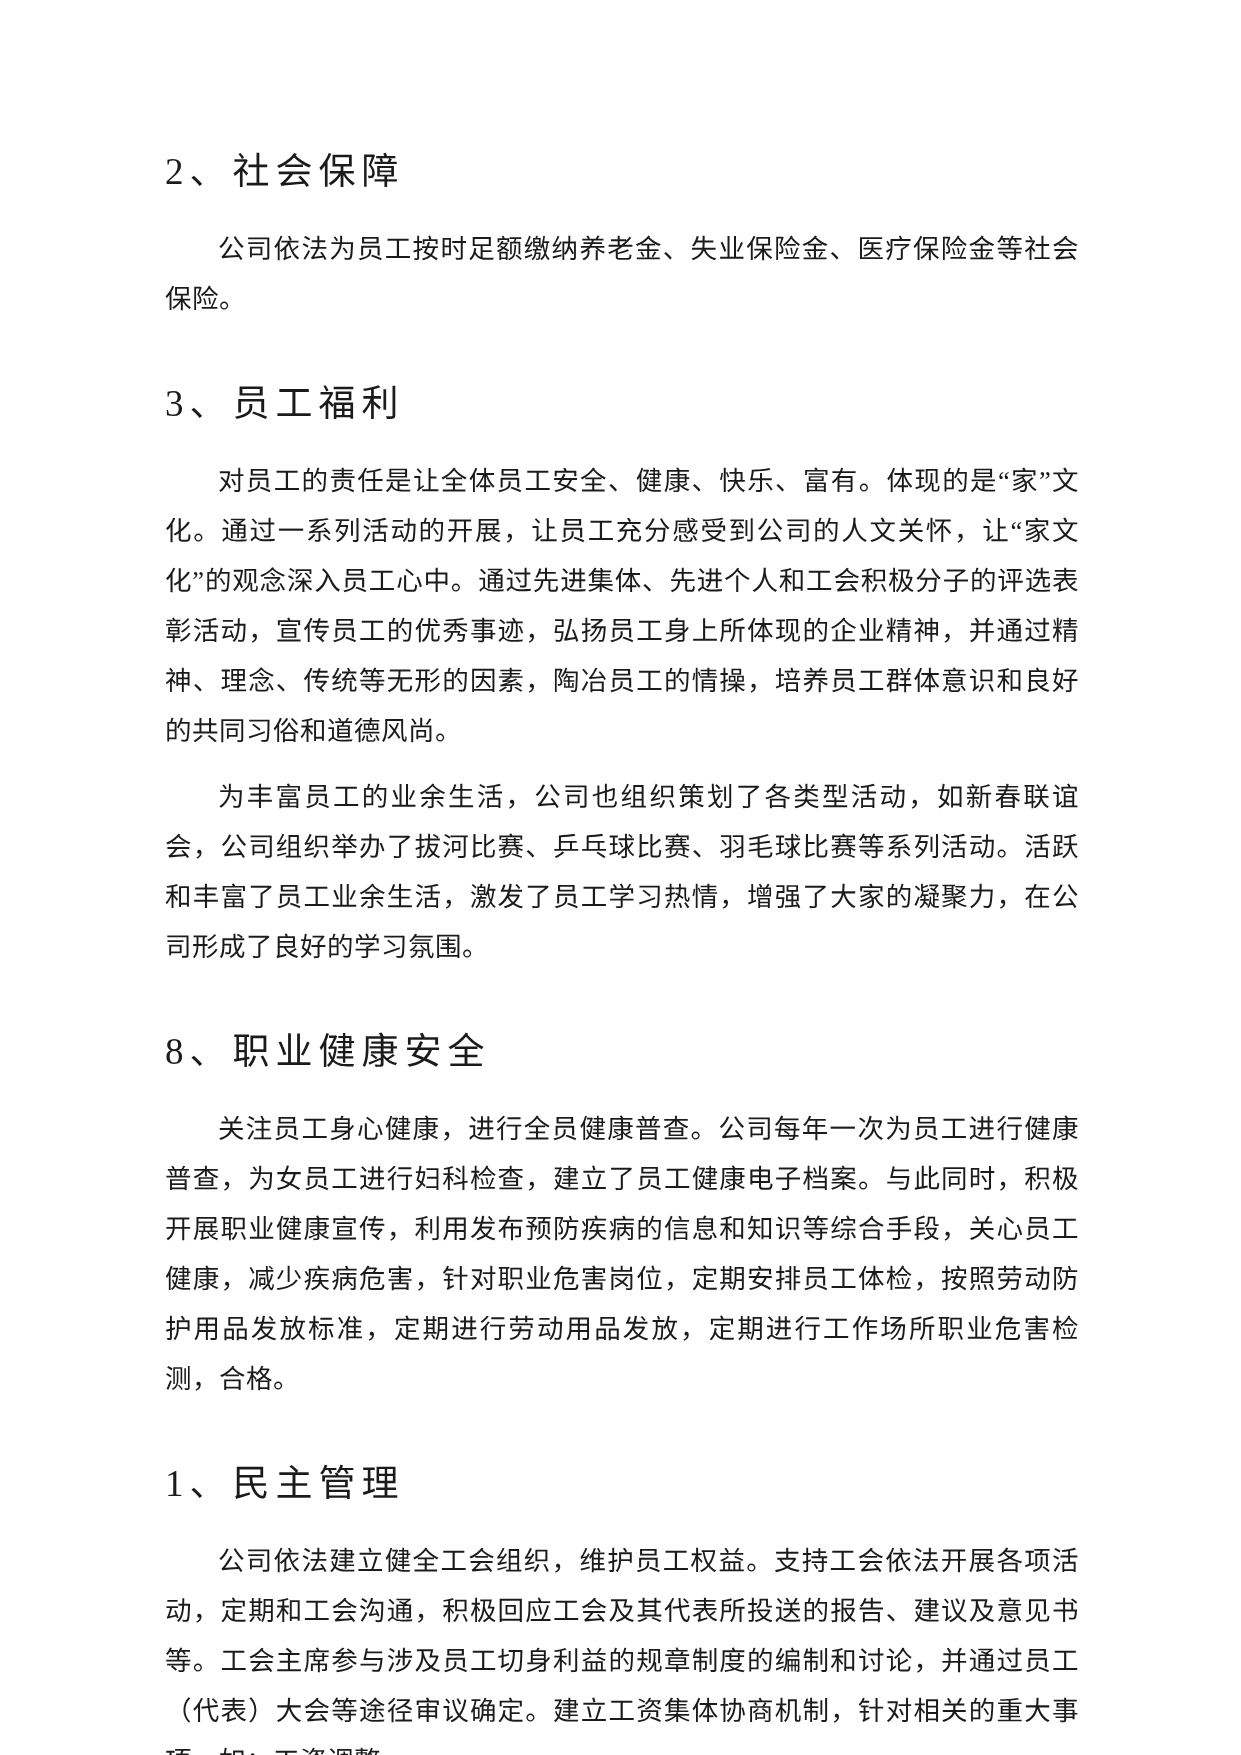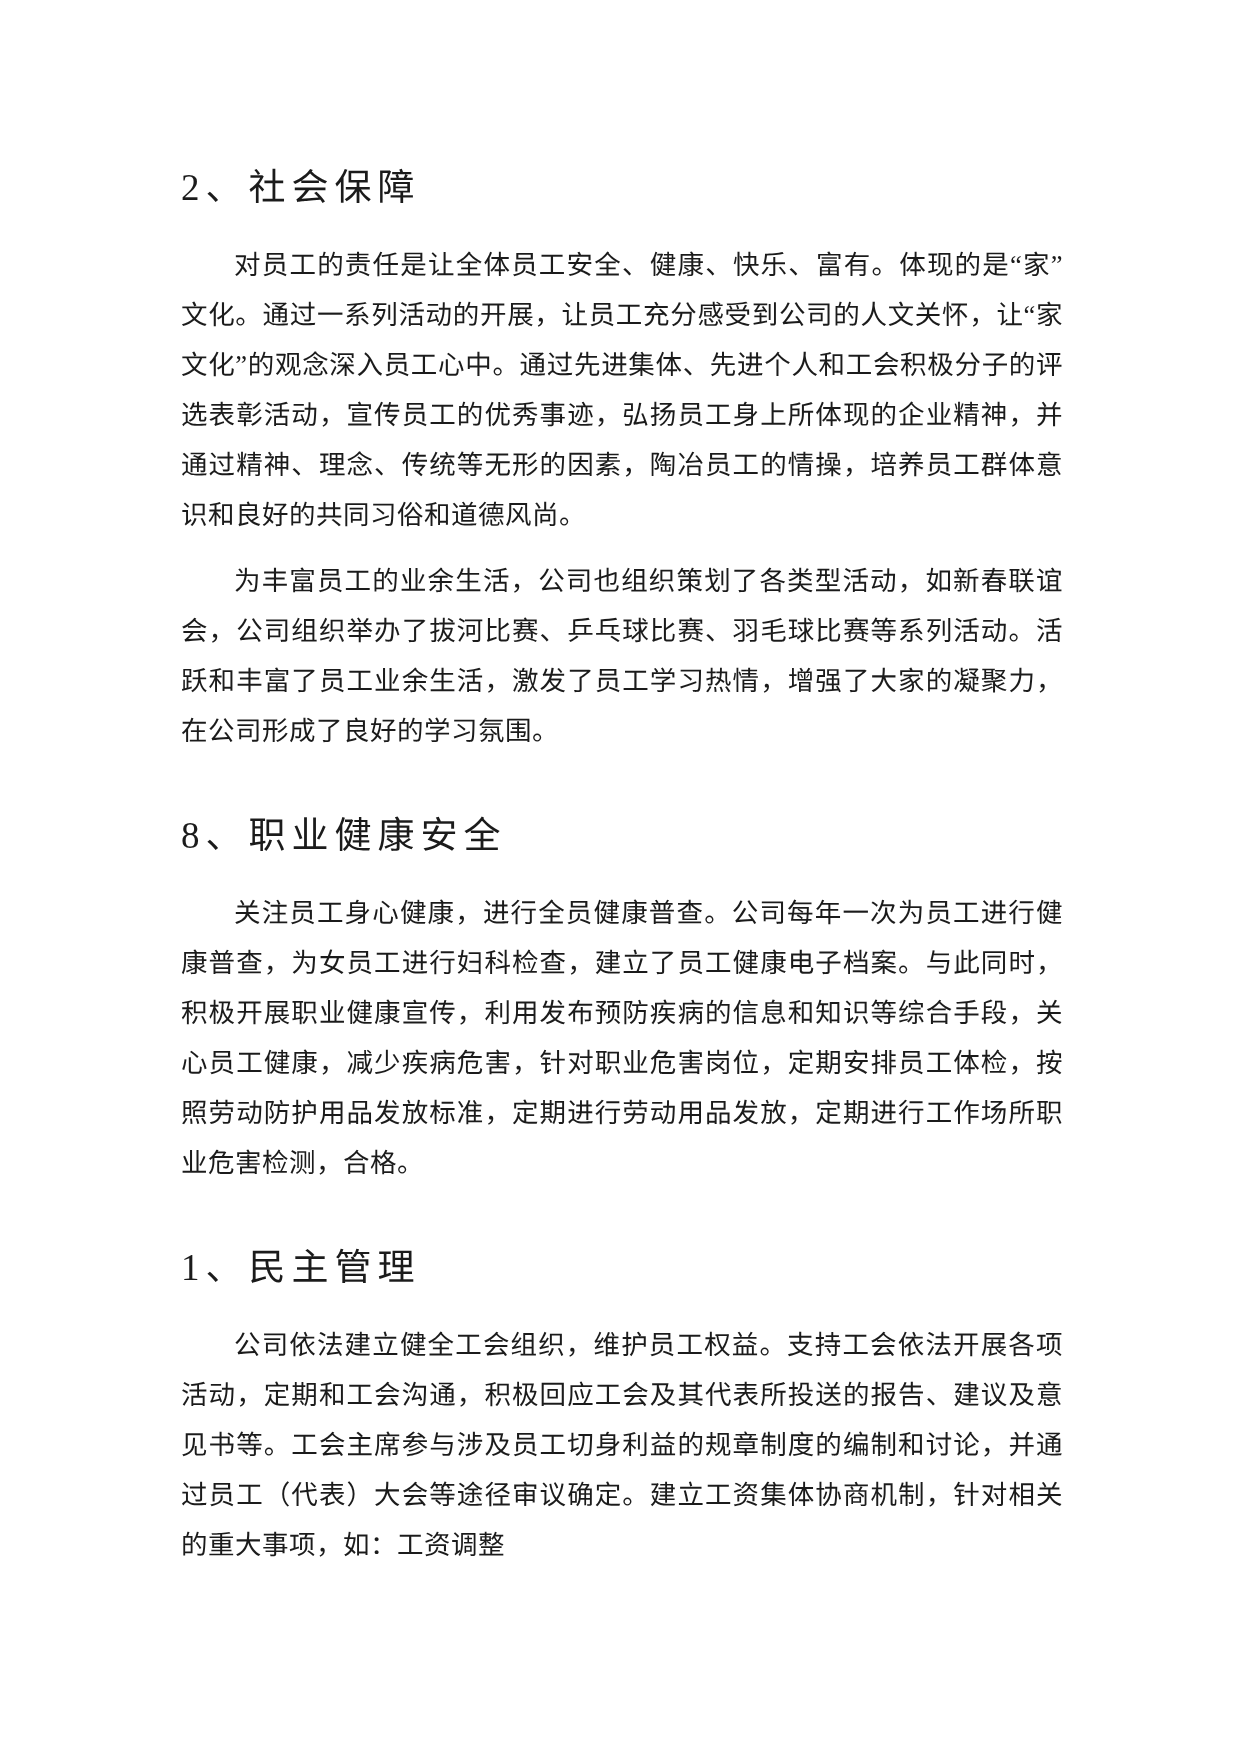--- a/index.html
+++ b/index.html
@@ -14,21 +14,21 @@
     font-family: "Liberation Serif", "DejaVu Serif", serif;
     color: #1b1b1b;
   }
   .page {
     box-sizing: border-box;
     width: 1241px;
     height: 1755px;
     padding: 148px 162px 0 165px;
     background: #ffffff;
   }
-  .doc-section { margin: 16px; }
+  .doc-section { margin: 0; }
   .section-heading {
     font-size: 37px;
     font-weight: 500;
     letter-spacing: 6px;
     line-height: 48px;
     margin: 0 0 0 0;
     color: #1b1b1b;
     white-space: nowrap;
   }
   .doc-section + .doc-section .section-heading {
@@ -48,23 +48,25 @@
     margin-top: 16px;
   }
 </style>
 </head>
 <body>
 
 <div class="page">
 
   <section class="doc-section">
     <h2 class="section-heading">2、社会保障</h2>
+    <p class="doc-paragraph">公司依法为员工按时足额缴纳养老金、失业保险金、医疗保险金等社会保险。</p>
   </section>
 
   <section class="doc-section">
+    <h2 class="section-heading">3、员工福利</h2>
     <p class="doc-paragraph">对员工的责任是让全体员工安全、健康、快乐、富有。体现的是“家”文化。通过一系列活动的开展，让员工充分感受到公司的人文关怀，让“家文化”的观念深入员工心中。通过先进集体、先进个人和工会积极分子的评选表彰活动，宣传员工的优秀事迹，弘扬员工身上所体现的企业精神，并通过精神、理念、传统等无形的因素，陶冶员工的情操，培养员工群体意识和良好的共同习俗和道德风尚。</p>
     <p class="doc-paragraph">为丰富员工的业余生活，公司也组织策划了各类型活动，如新春联谊会，公司组织举办了拔河比赛、乒乓球比赛、羽毛球比赛等系列活动。活跃和丰富了员工业余生活，激发了员工学习热情，增强了大家的凝聚力，在公司形成了良好的学习氛围。</p>
   </section>
 
   <section class="doc-section">
     <h2 class="section-heading">8、职业健康安全</h2>
     <p class="doc-paragraph">关注员工身心健康，进行全员健康普查。公司每年一次为员工进行健康普查，为女员工进行妇科检查，建立了员工健康电子档案。与此同时，积极开展职业健康宣传，利用发布预防疾病的信息和知识等综合手段，关心员工健康，减少疾病危害，针对职业危害岗位，定期安排员工体检，按照劳动防护用品发放标准，定期进行劳动用品发放，定期进行工作场所职业危害检测，合格。</p>
   </section>
 
   <section class="doc-section">

